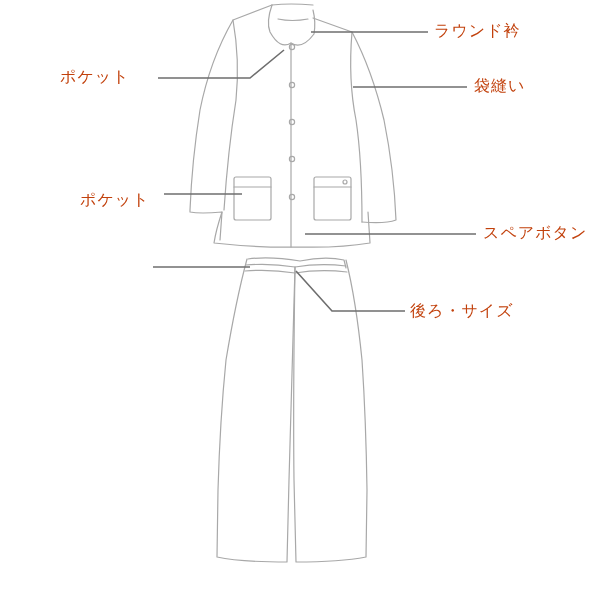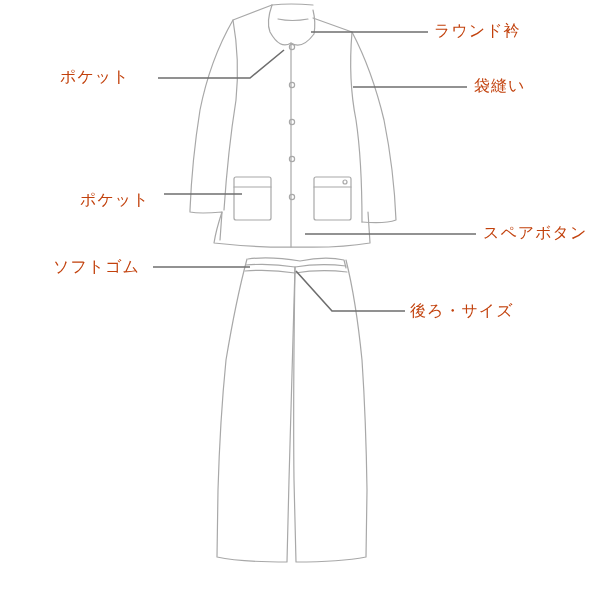--- a/index.html
+++ b/index.html
@@ -66,15 +66,14 @@
       <path d="M153 267 L250 267"></path>
       <path d="M296 271 L332 311 L405 311"></path>
     </g>
   </svg>
 
   <div class="lbl" style="left:434px; top:21px;">ラウンド衿</div>
   <div class="lbl" style="left:60px; top:67px;">ポケット</div>
   <div class="lbl" style="left:474px; top:76px;">袋縫い</div>
   <div class="lbl" style="left:80px; top:190px;">ポケット</div>
   <div class="lbl" style="left:483px; top:223px;font-family:Liberation Serif, serif;">スペアボタン</div>
-  <div class="lbl" style="left:53px; top:257px;">ソフトゴム</div>
   <div class="lbl" style="left:410px; top:301px;text-align:center;">後ろ・サイズ</div>
 </div>
 
 </body></html>

